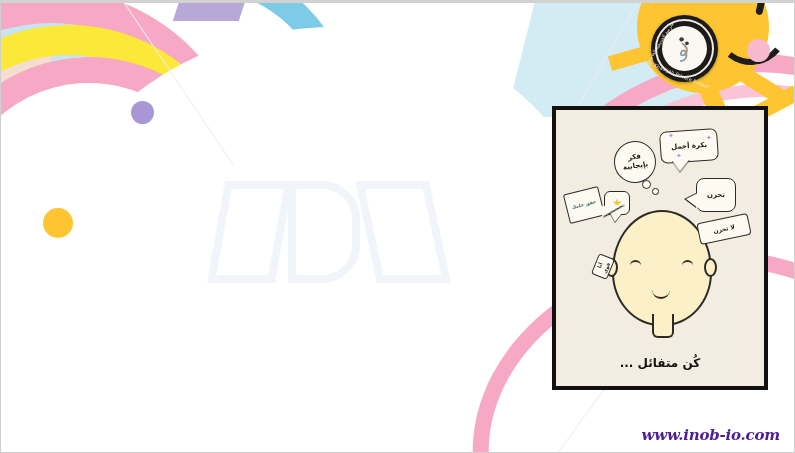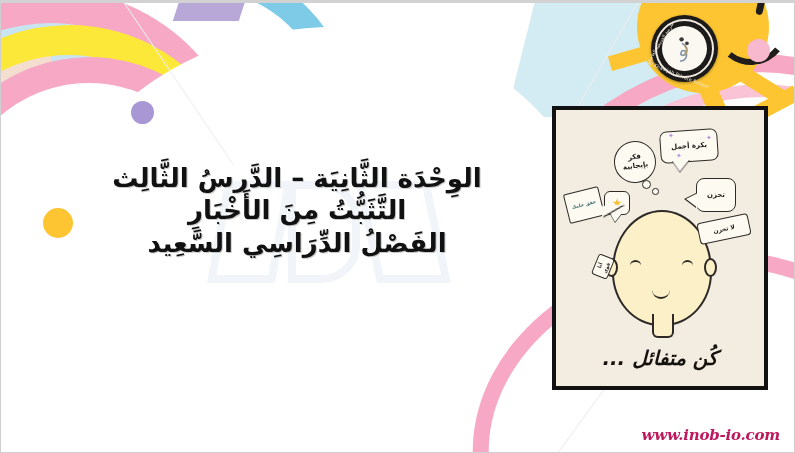--- a/index.html
+++ b/index.html
@@ -480,36 +480,35 @@
   .sp-1 { left: 112px; top: 22px; }
   .sp-2 { left: 150px; top: 24px; }
   .sp-3 { left: 120px; top: 42px; }
 
   .pic-caption {
     position: absolute;
     left: 0; right: 0;
     bottom: 16px;
     text-align: center;
     direction: rtl;
-    font-size: 20px;
+    font-size: 12px;
     color: #16120f;
     font-weight: bold;
-    font-style: italic;
   }
 
   
   .site-url {
     position: absolute;
     right: 14px;
     bottom: 8px;
     font-family: "DejaVu Serif", "Liberation Serif", serif;
     font-style: italic;
     font-weight: bold;
     font-size: 15px;
-    color: #be185d;
+    color: #4c1d95;
     letter-spacing: -0.2px;
     z-index: 9;
   }
 </style>
 </head>
 <body>
 
 <div id="slide">
 
   <div class="bg-layer">
@@ -548,25 +547,20 @@
     <div class="crease crease-2"></div>
     <div class="crease crease-3"></div>
   </div>
 
   <div class="center-watermark">
     <div class="cw-shape cw-1"></div>
     <div class="cw-shape cw-2"></div>
     <div class="cw-shape cw-3"></div>
   </div>
 
-  <div class="title-block">
-    <div class="title-line title-line-1">الوِحْدَة الثَّانِيَة – الدَّرسُ الثَّالِث</div>
-    <div class="title-line title-line-2">التَّثَبُّتُ مِنَ الأَخْبَارِ</div>
-    <div class="title-line title-line-3">الفَصْلُ الدِّرَاسِي السَّعِيد</div>
-  </div>
 
   <div class="logo">
     <div class="logo-ring"></div>
     <div class="logo-inner"></div>
     <svg class="logo-glyph" viewBox="0 0 30 30">
       <circle cx="12" cy="4.5" r="2.3" fill="#3b3a38"></circle>
       <circle cx="17.5" cy="8.5" r="1.9" fill="#3b3a38"></circle>
       <path d="M13 9 C17 11,19 15,16 19 C13.5 22.5,10.5 21,11.5 18 C12.5 15,16 15.5,17 19 C18 23,15 27,11 27" fill="none" stroke="#7f93a8" stroke-width="1.7" stroke-linecap="round"></path>
       <path d="M15 11 C18 14,18.5 18,15.5 21" fill="none" stroke="#b39a6a" stroke-width="1.5" stroke-linecap="round"></path>
     </svg>

